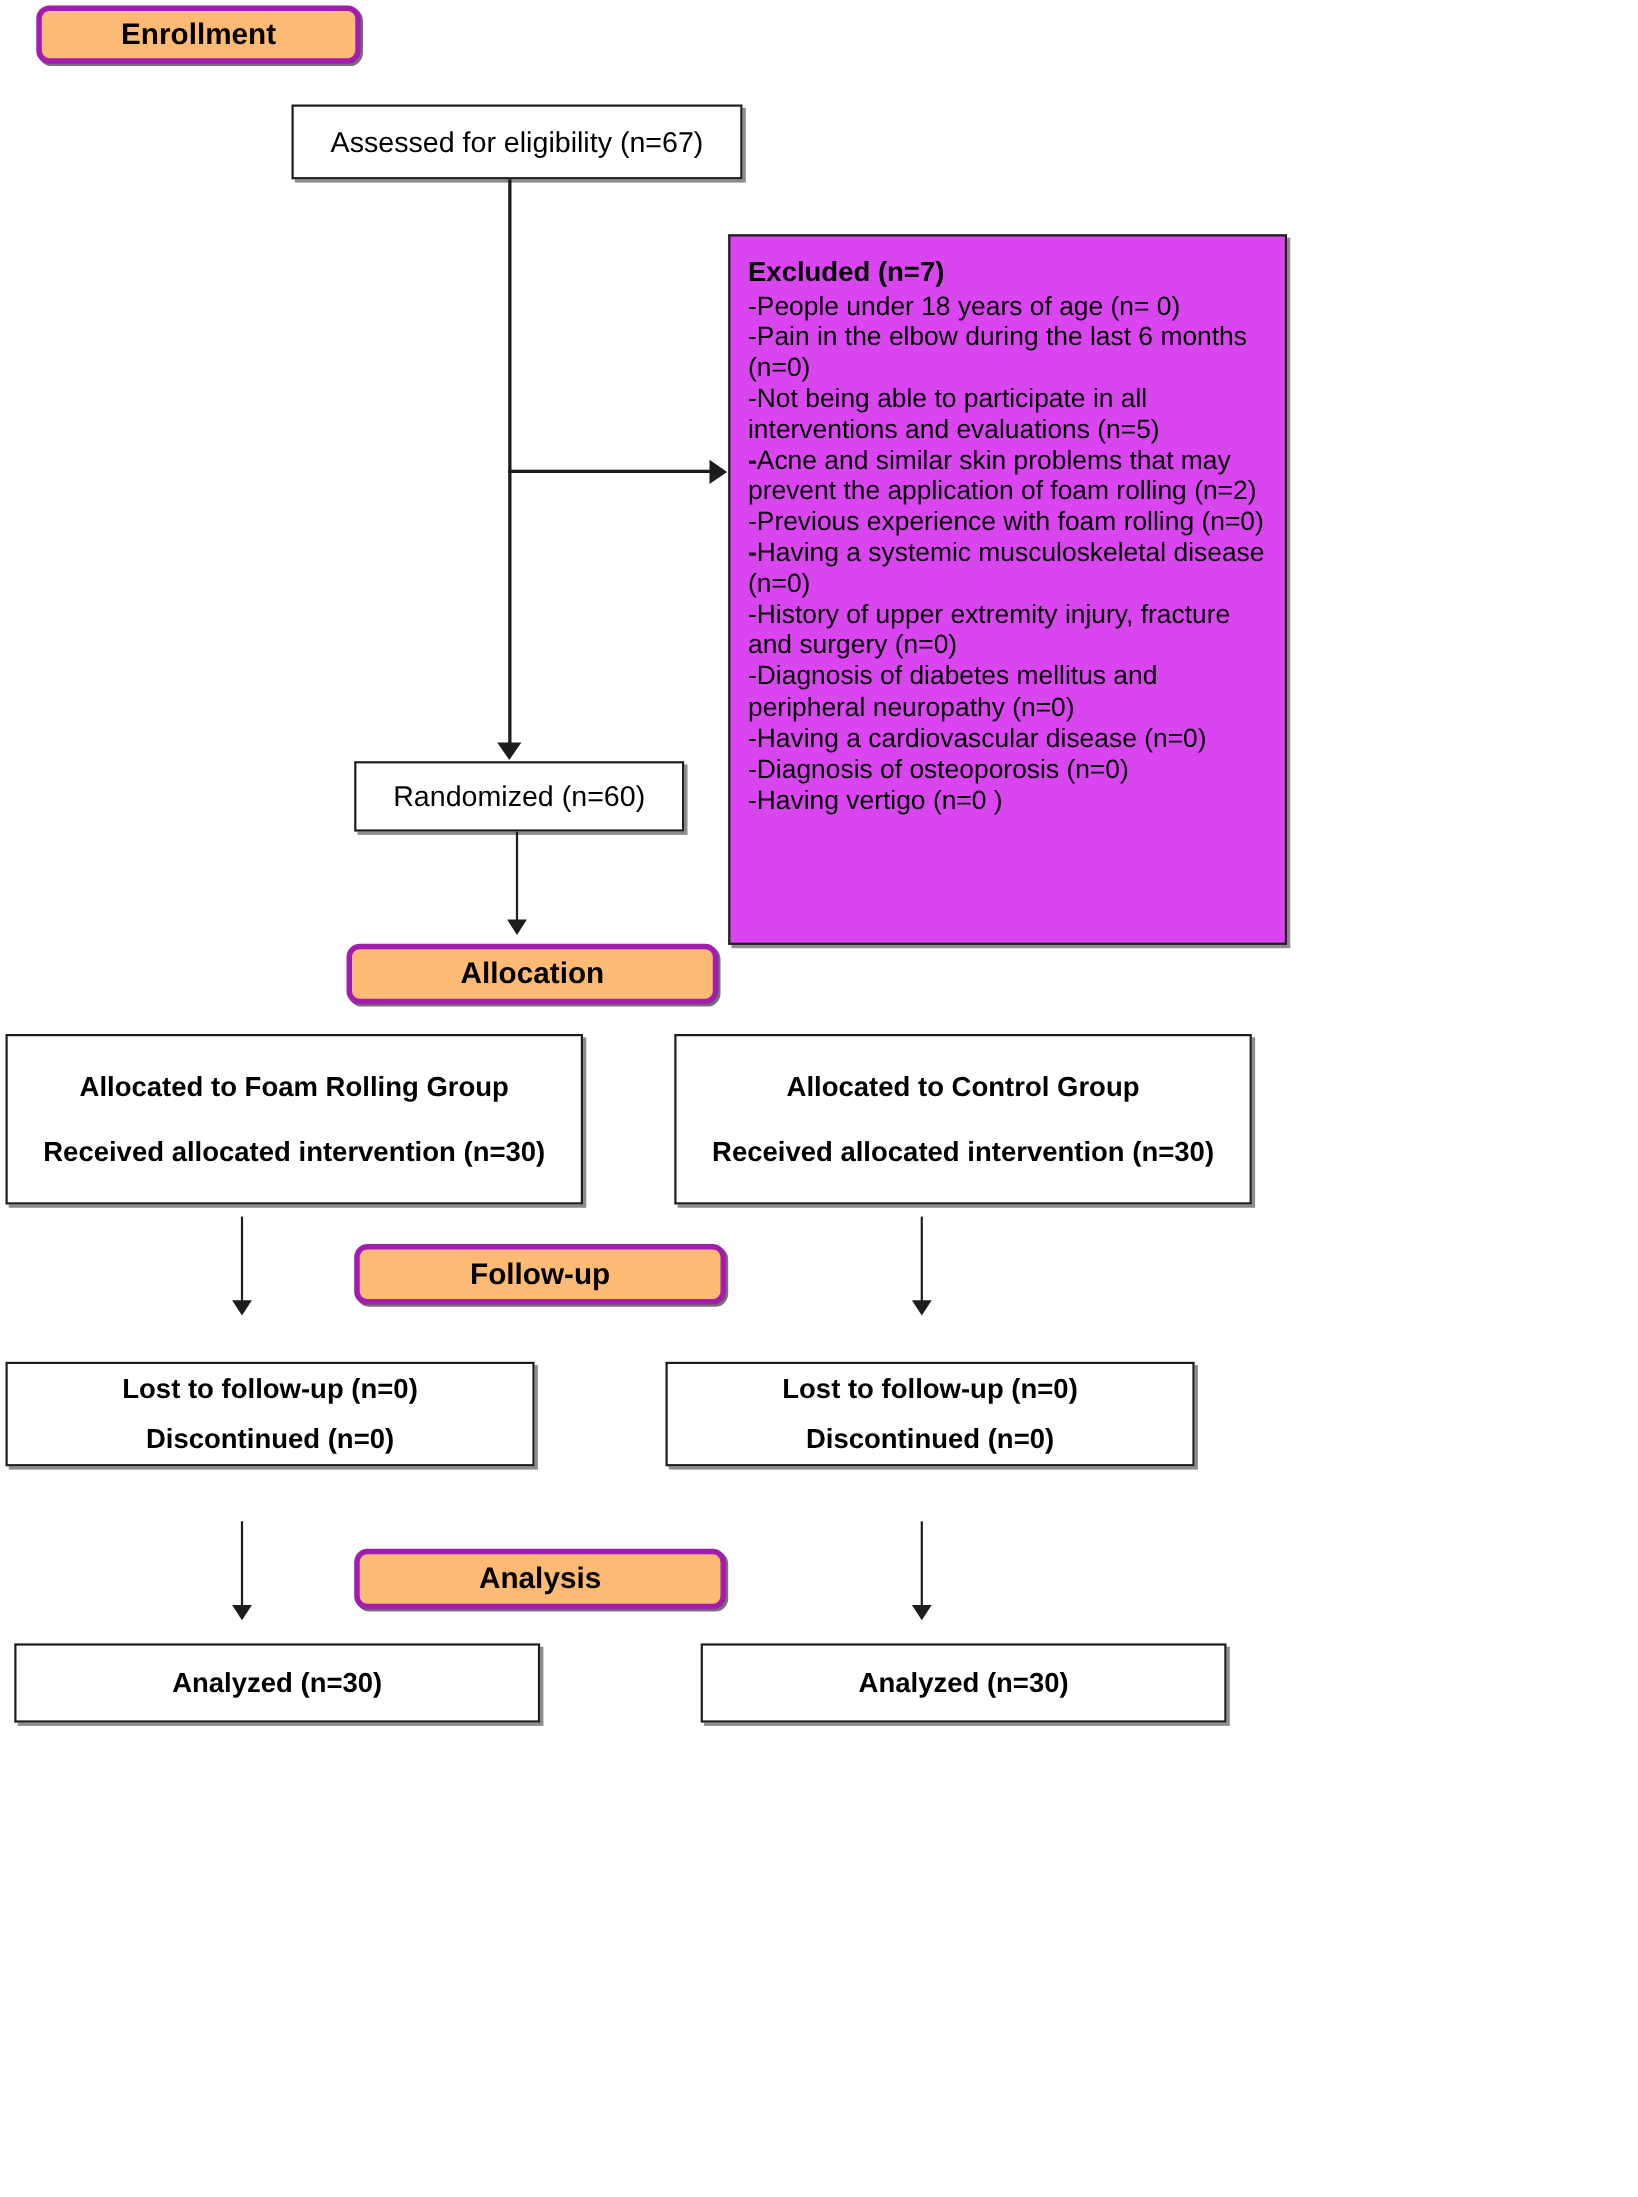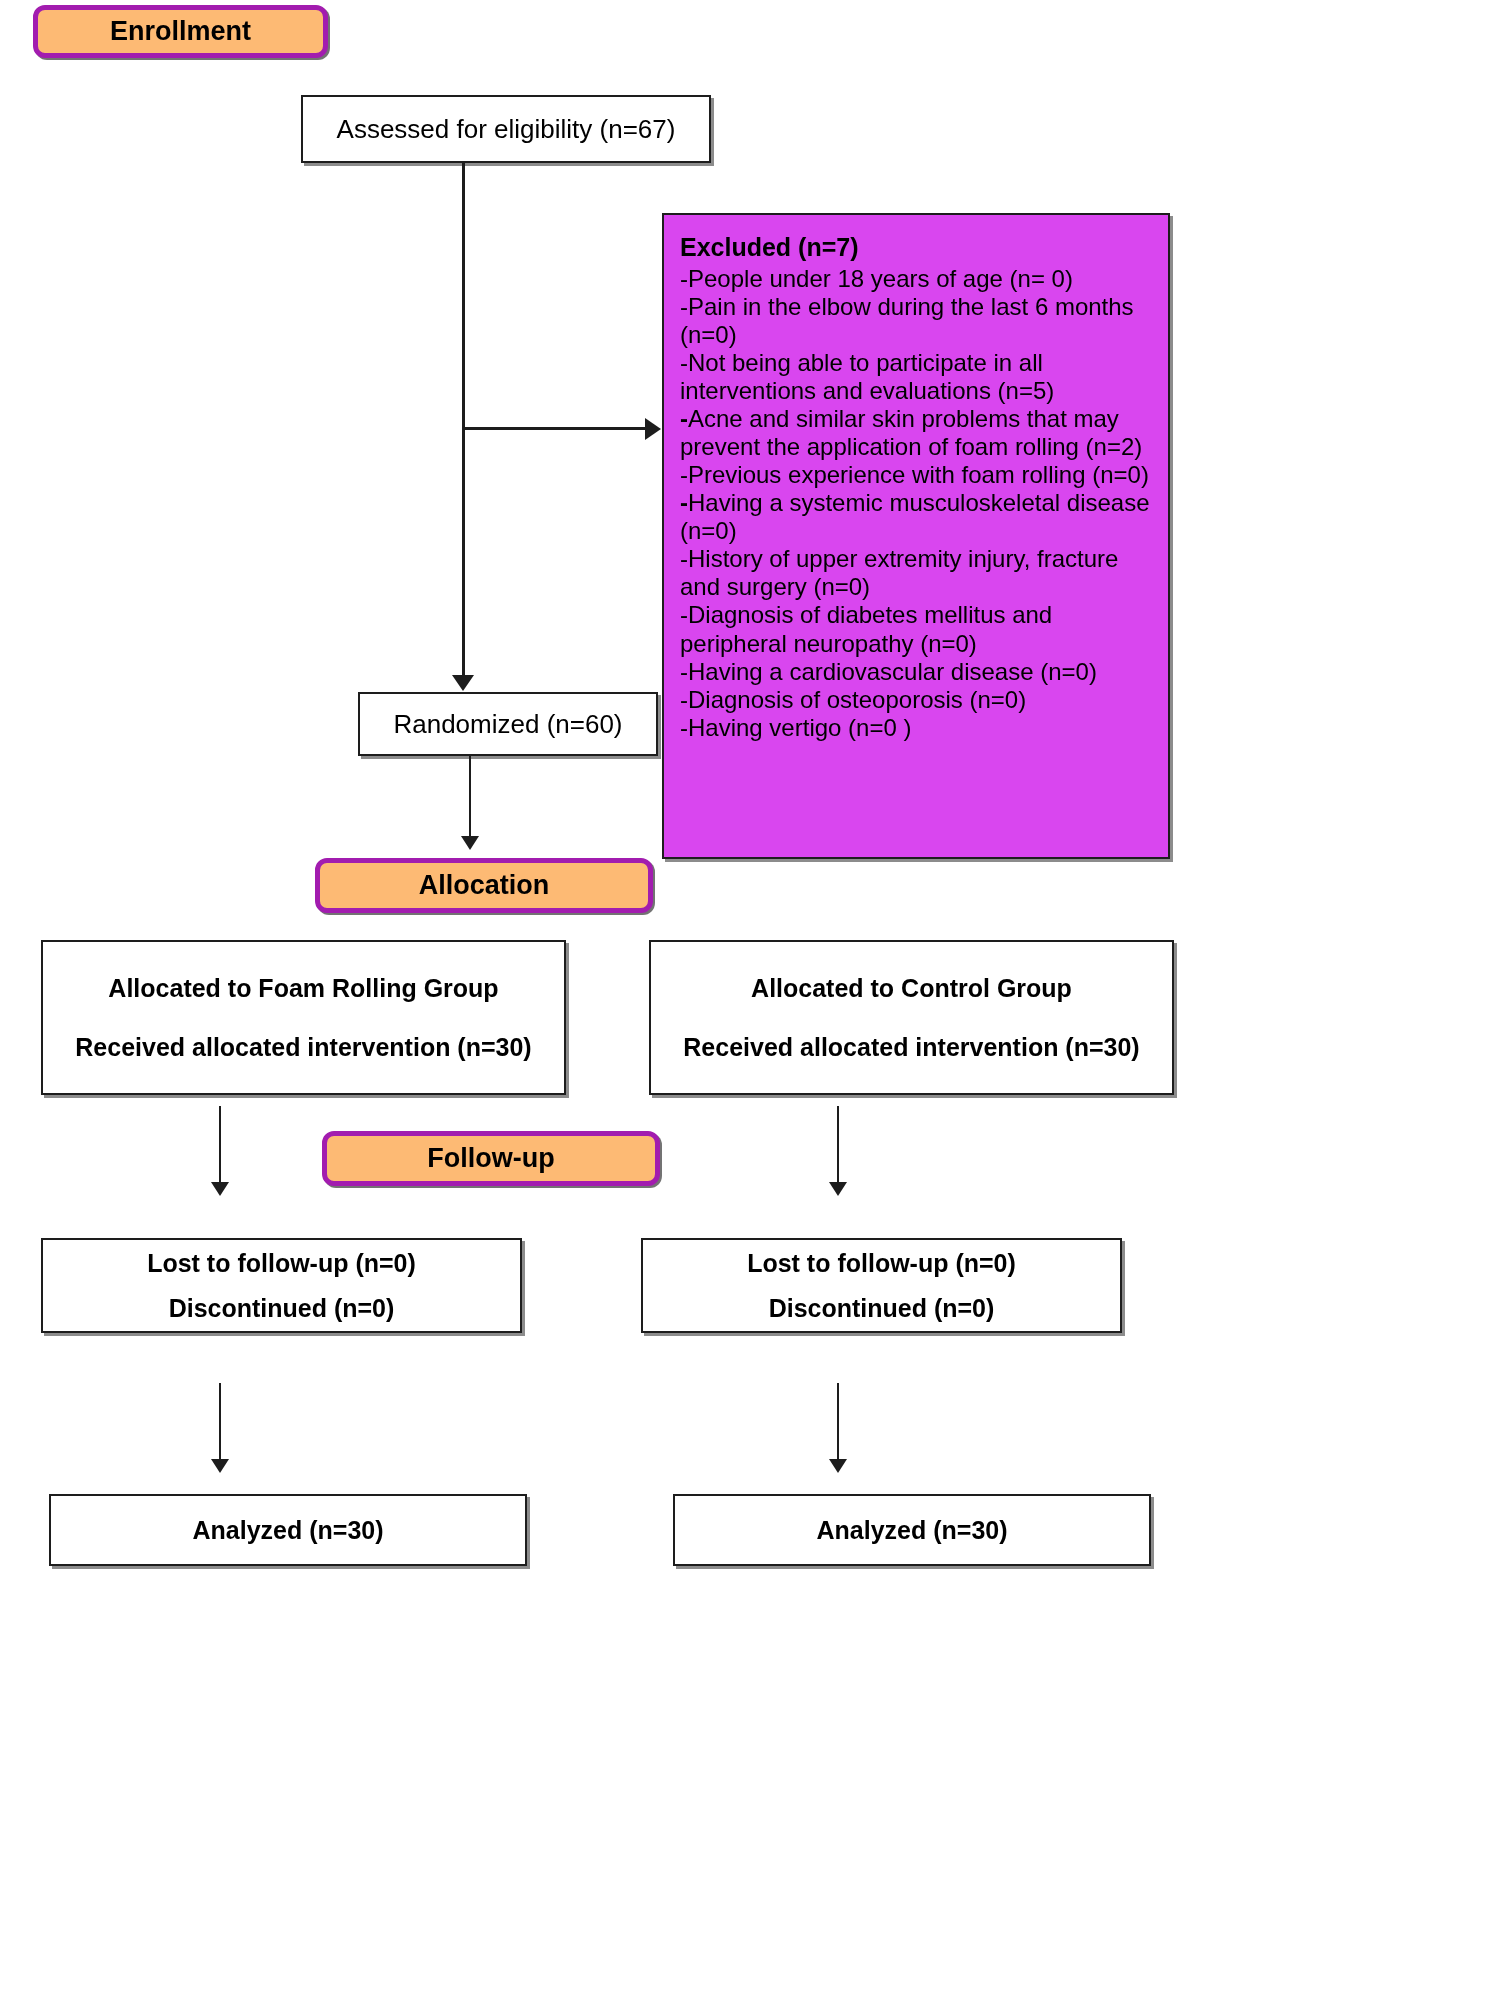--- a/index.html
+++ b/index.html
@@ -38,21 +38,21 @@
   .node {
     position: absolute;
     background: #ffffff;
     border: 2.5px solid #1d1d1d;
     box-sizing: border-box;
     box-shadow: 3px 3px 0 rgba(0,0,0,0.45);
     display: flex;
     flex-direction: column;
     justify-content: center;
   }
-  .node.center { align-items: center; text-align: center; margin-left: 36px; }
+  .node.center { align-items: center; text-align: center; }
   .node-line {
     display: block;
     width: 100%;
     text-align: center;
   }
 
   
   .excl-box {
     position: absolute;
     background: #d946ef;
@@ -181,20 +181,21 @@
     <span class="node-line t24" style="margin-bottom:16px;">Lost to follow-up (n=0)</span>
     <span class="node-line t24">Discontinued (n=0)</span>
   </div>
 
   <div class="vline thin" style="left:219px; top:1383px; height:80px;"></div>
   <div class="arrow-down small" style="left:211px; top:1459px;"></div>
 
   <div class="vline thin" style="left:837px; top:1383px; height:80px;"></div>
   <div class="arrow-down small" style="left:829px; top:1459px;"></div>
 
+  <div class="stage-band t27b" style="left:322px; top:1408px; width:338px; height:55px;">Analysis</div>
 
   <div class="node center" style="left:13px; top:1494px; width:478px; height:72px;">
     <span class="node-line t24">Analyzed  (n=30)</span>
   </div>
 
   <div class="node center" style="left:637px; top:1494px; width:478px; height:72px;">
     <span class="node-line t24">Analyzed  (n=30)</span>
   </div>
 
 </div>

